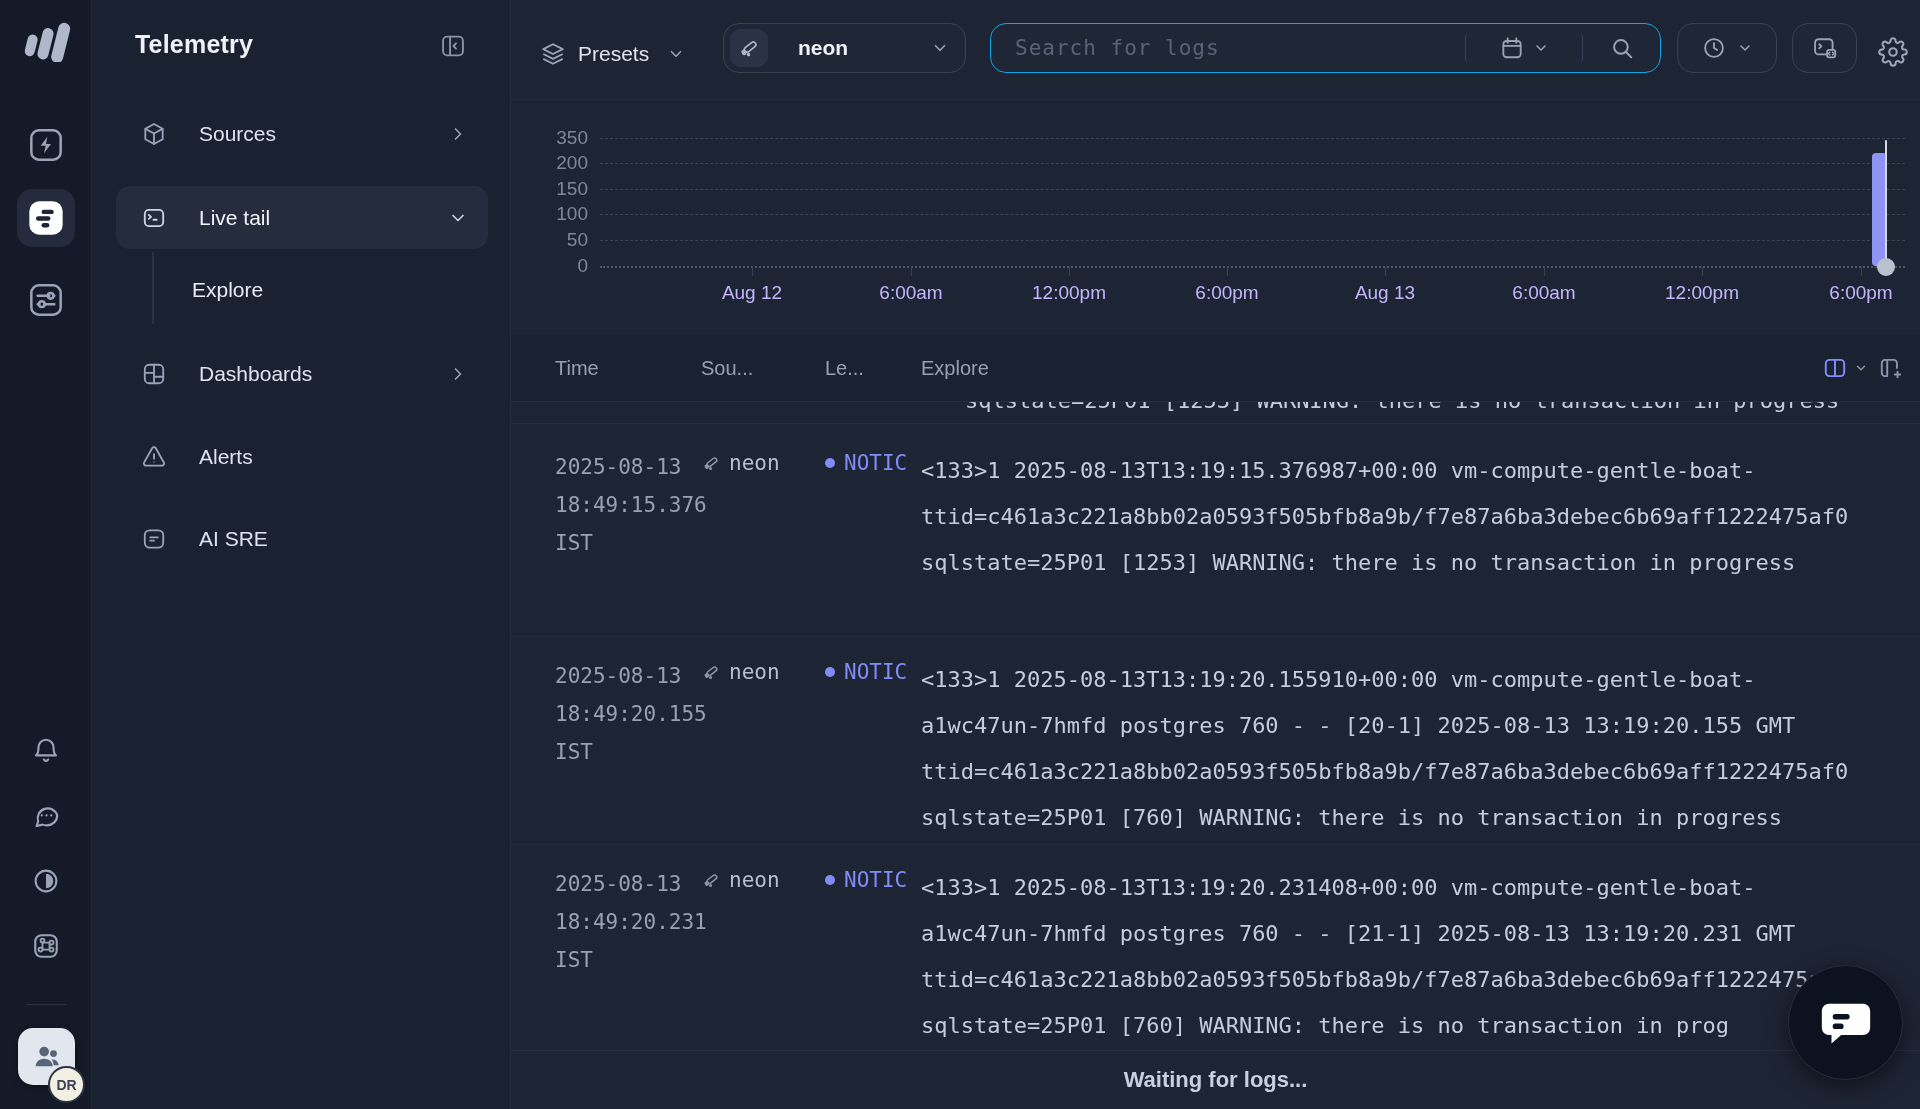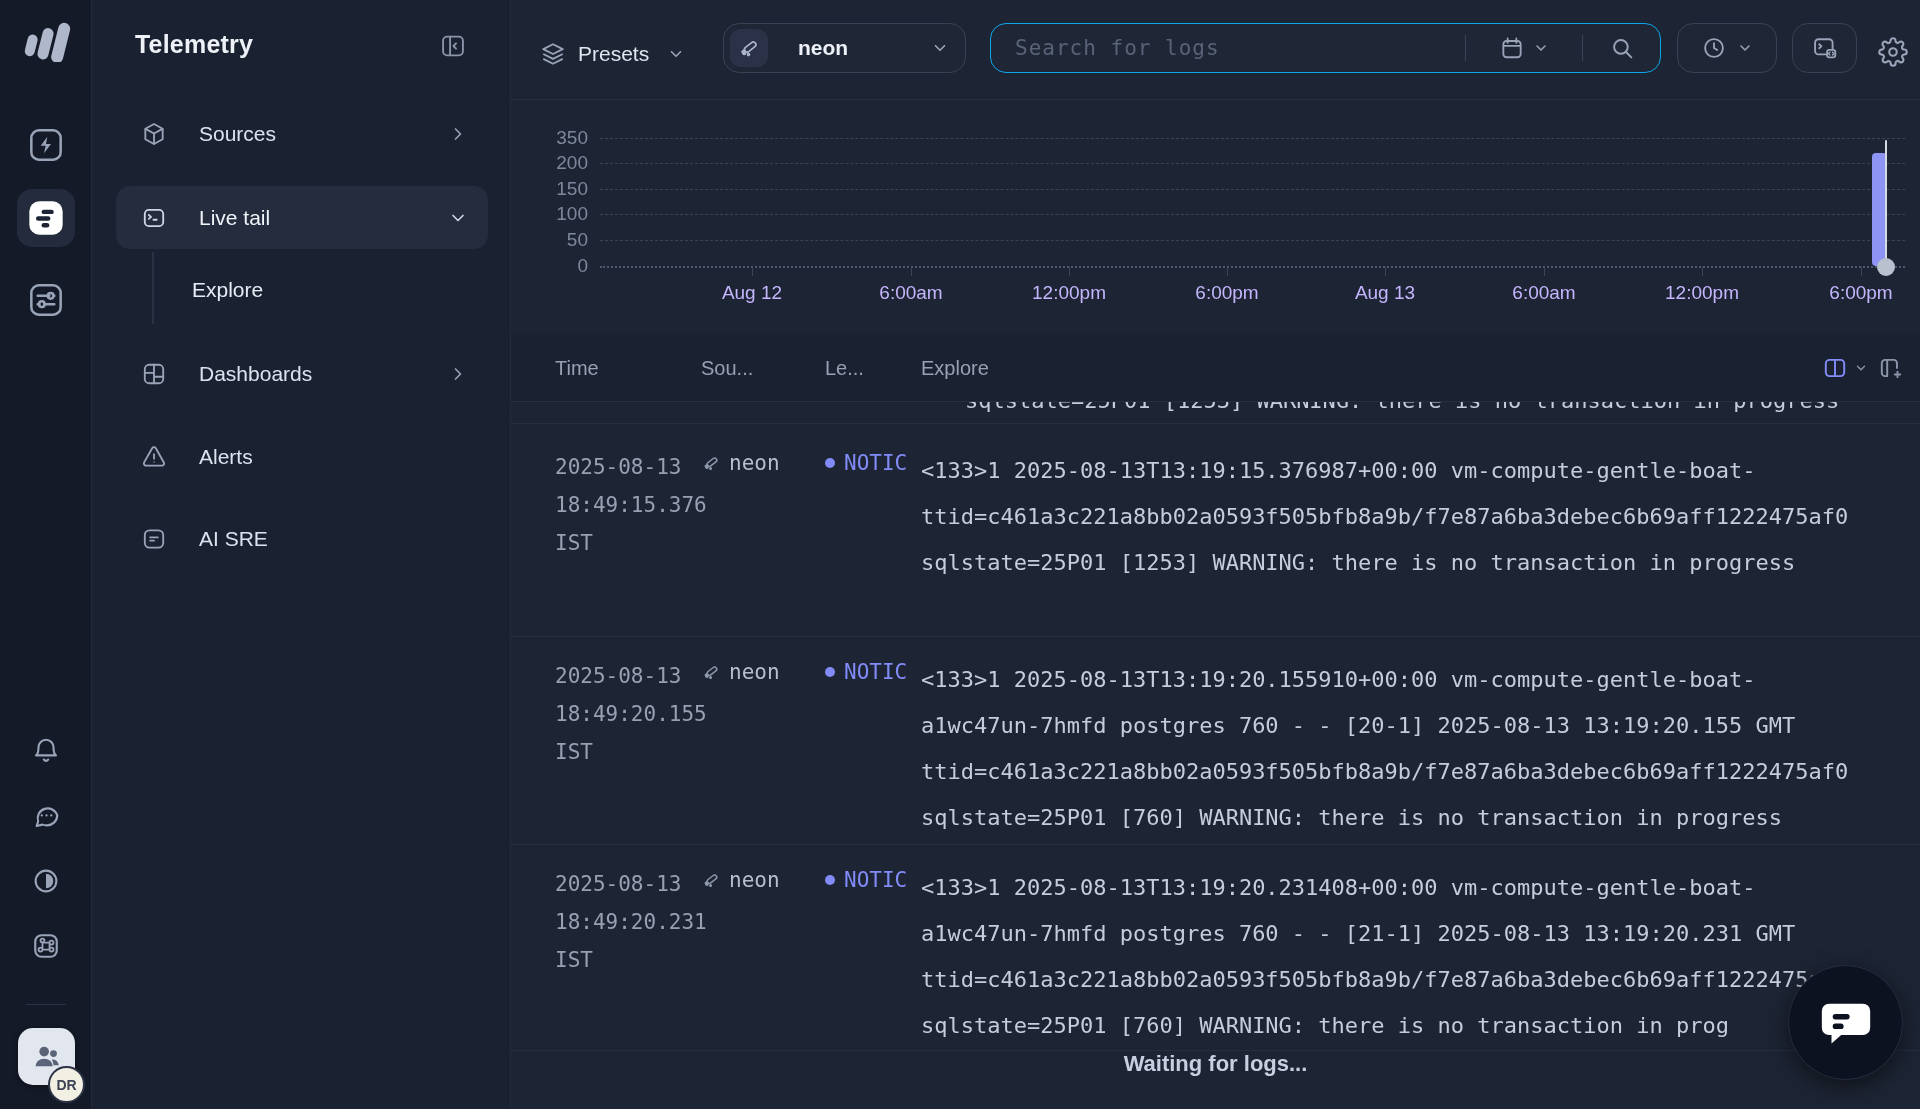--- a/index.html
+++ b/index.html
@@ -81,21 +81,21 @@
   .row-2 { height:208px; }
   .row-3 { height:206px; }
   .c-time { width:190px; padding-left:44px; font-size:21px; line-height:38px; color:#97a1b2; white-space:nowrap; }
   .c-src { width:124px; display:flex; align-items:flex-start; gap:8px; color:#b6bfce; font-size:21px; line-height:30px; }
   .c-src .tele { width:20px; height:20px; color:#8d97ab; margin-top:5px; flex:none; }
   .c-lvl { width:96px; display:flex; align-items:flex-start; gap:9px; }
   .lvl-dot { width:10px; height:10px; border-radius:50%; background:#818cf8; margin-top:10px; flex:none; }
   .lvl-txt { font-size:21px; line-height:30px; color:#818cf8; }
   .c-msg { flex:1; overflow:hidden; font-size:22px; line-height:46px; color:#c6cdda; }
   .c-msg div { white-space:nowrap; }
-  .tfoot { height:58px; border-top:0; display:flex; justify-content:center; font-size:22px; font-weight:600; color:#c7d0e0; }
+  .tfoot { height:58px; border-top:0; display:flex; align-items:center; justify-content:center; font-size:22px; font-weight:600; color:#c7d0e0; }
 
   
   .chat-fab { position:absolute; left:1788px; top:965px; width:115px; height:115px; border-radius:50%; background:#0d1220; border:1px solid #262d3f; display:flex; align-items:center; justify-content:center; z-index:8; cursor:pointer; box-shadow:0 6px 22px rgba(0,0,0,.5); }
 
   svg { display:block; }
 </style>
 </head>
 <body>
 
 <div class="stage">

